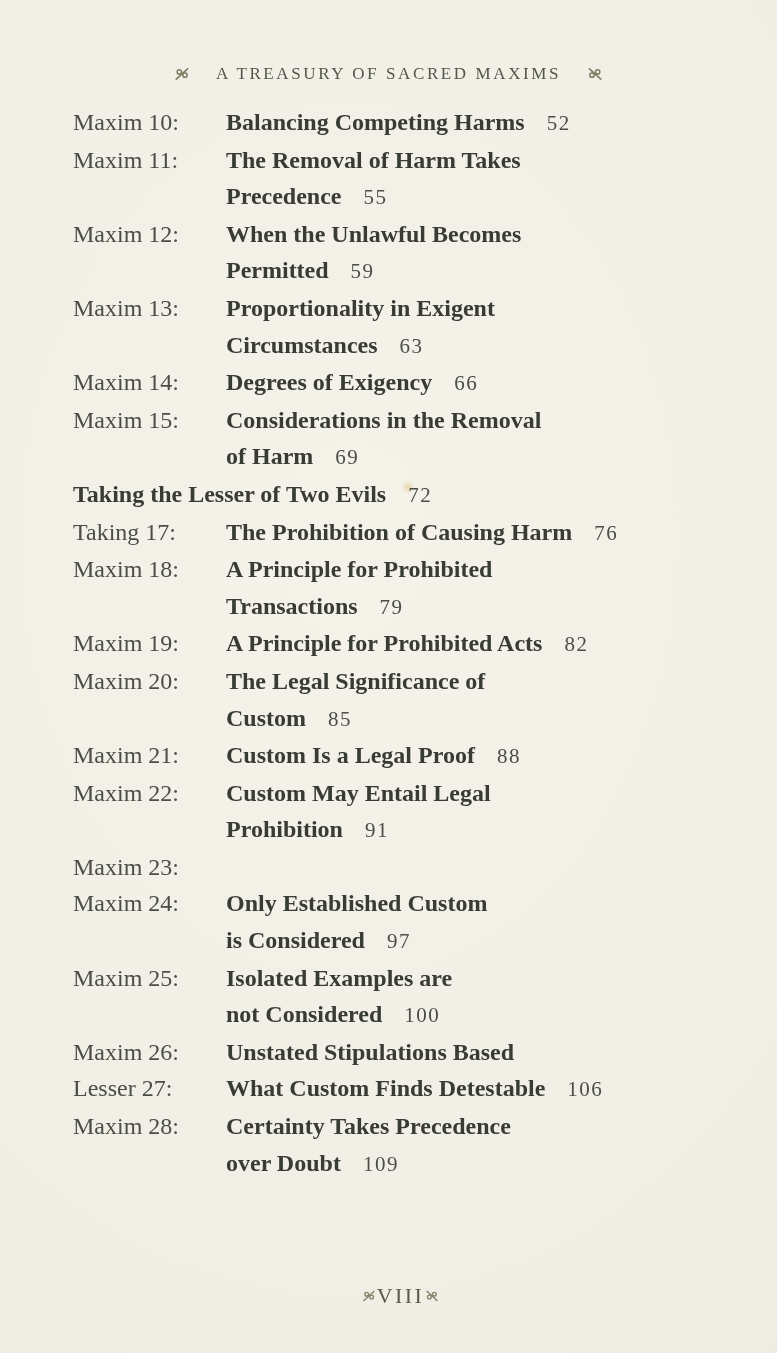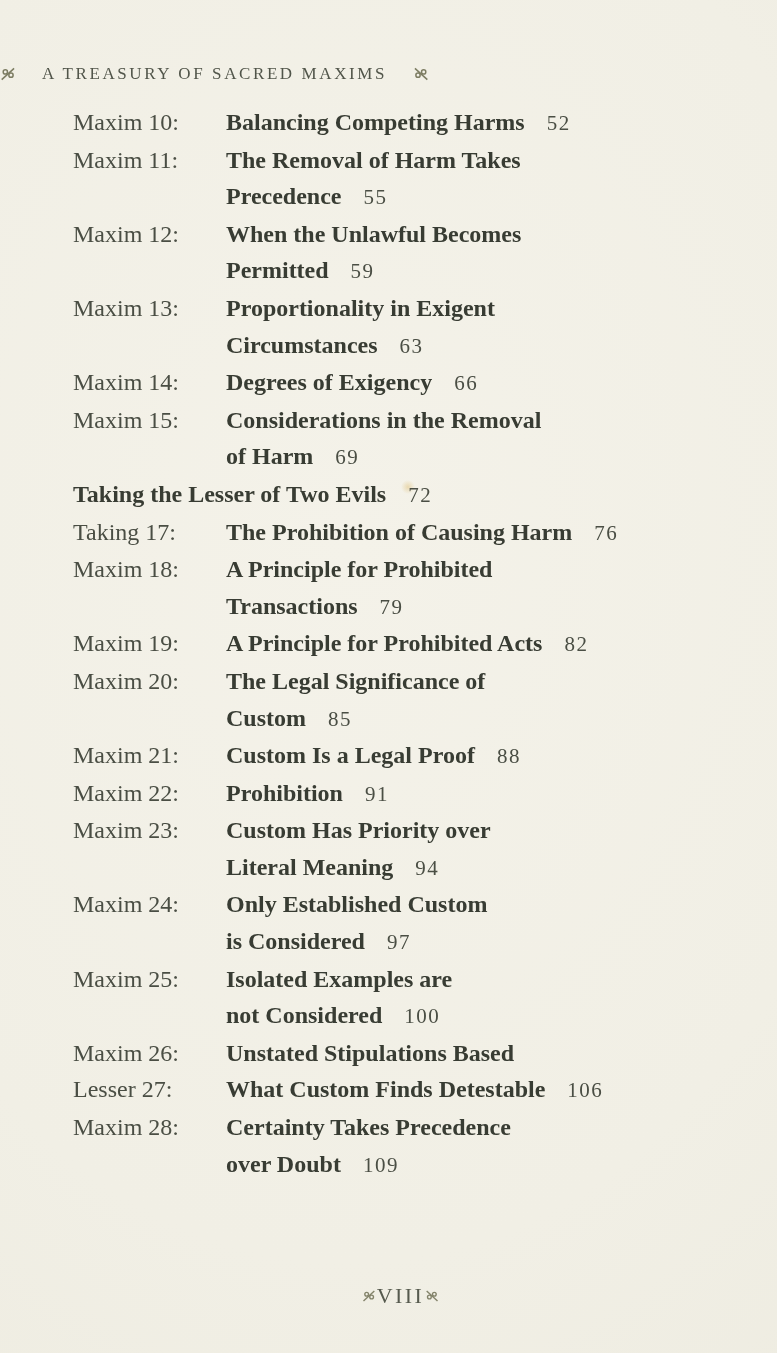--- a/index.html
+++ b/index.html
@@ -23,20 +23,21 @@
     color: #43473e;
   }
 
   
   .running-head {
     position: absolute;
     top: 64px;
     left: 0;
     width: 100%;
     display: flex;
+    justify-content: center;
     align-items: center;
     gap: 26px;
     font-size: 17px;
     letter-spacing: 2.6px;
     color: #51554a;
     white-space: nowrap;
   }
   .orn {
     display: inline-flex;
     align-items: center;
@@ -202,30 +203,27 @@
     <div class="entry">
       <span class="maxim-label">Maxim 21:</span>
       <div class="entry-title">
           <div class="title-line">Custom Is a Legal Proof<span class="page-num">88</span></div>
         </div>
     </div>
 
     <div class="entry">
       <span class="maxim-label">Maxim 22:</span>
       <div class="entry-title">
+          <div class="title-line">Custom May Entail Legal</div>
           <div class="title-line">Prohibition<span class="page-num">91</span></div>
         </div>
     </div>
 
     <div class="entry">
       <span class="maxim-label">Maxim 23:</span>
-      <div class="entry-title">
-          <div class="title-line">Custom Has Priority over</div>
-          <div class="title-line">Literal Meaning<span class="page-num">94</span></div>
-        </div>
     </div>
 
     <div class="entry">
       <span class="maxim-label">Maxim 24:</span>
       <div class="entry-title">
           <div class="title-line">Only Established Custom</div>
           <div class="title-line">is Considered<span class="page-num">97</span></div>
         </div>
     </div>
 

